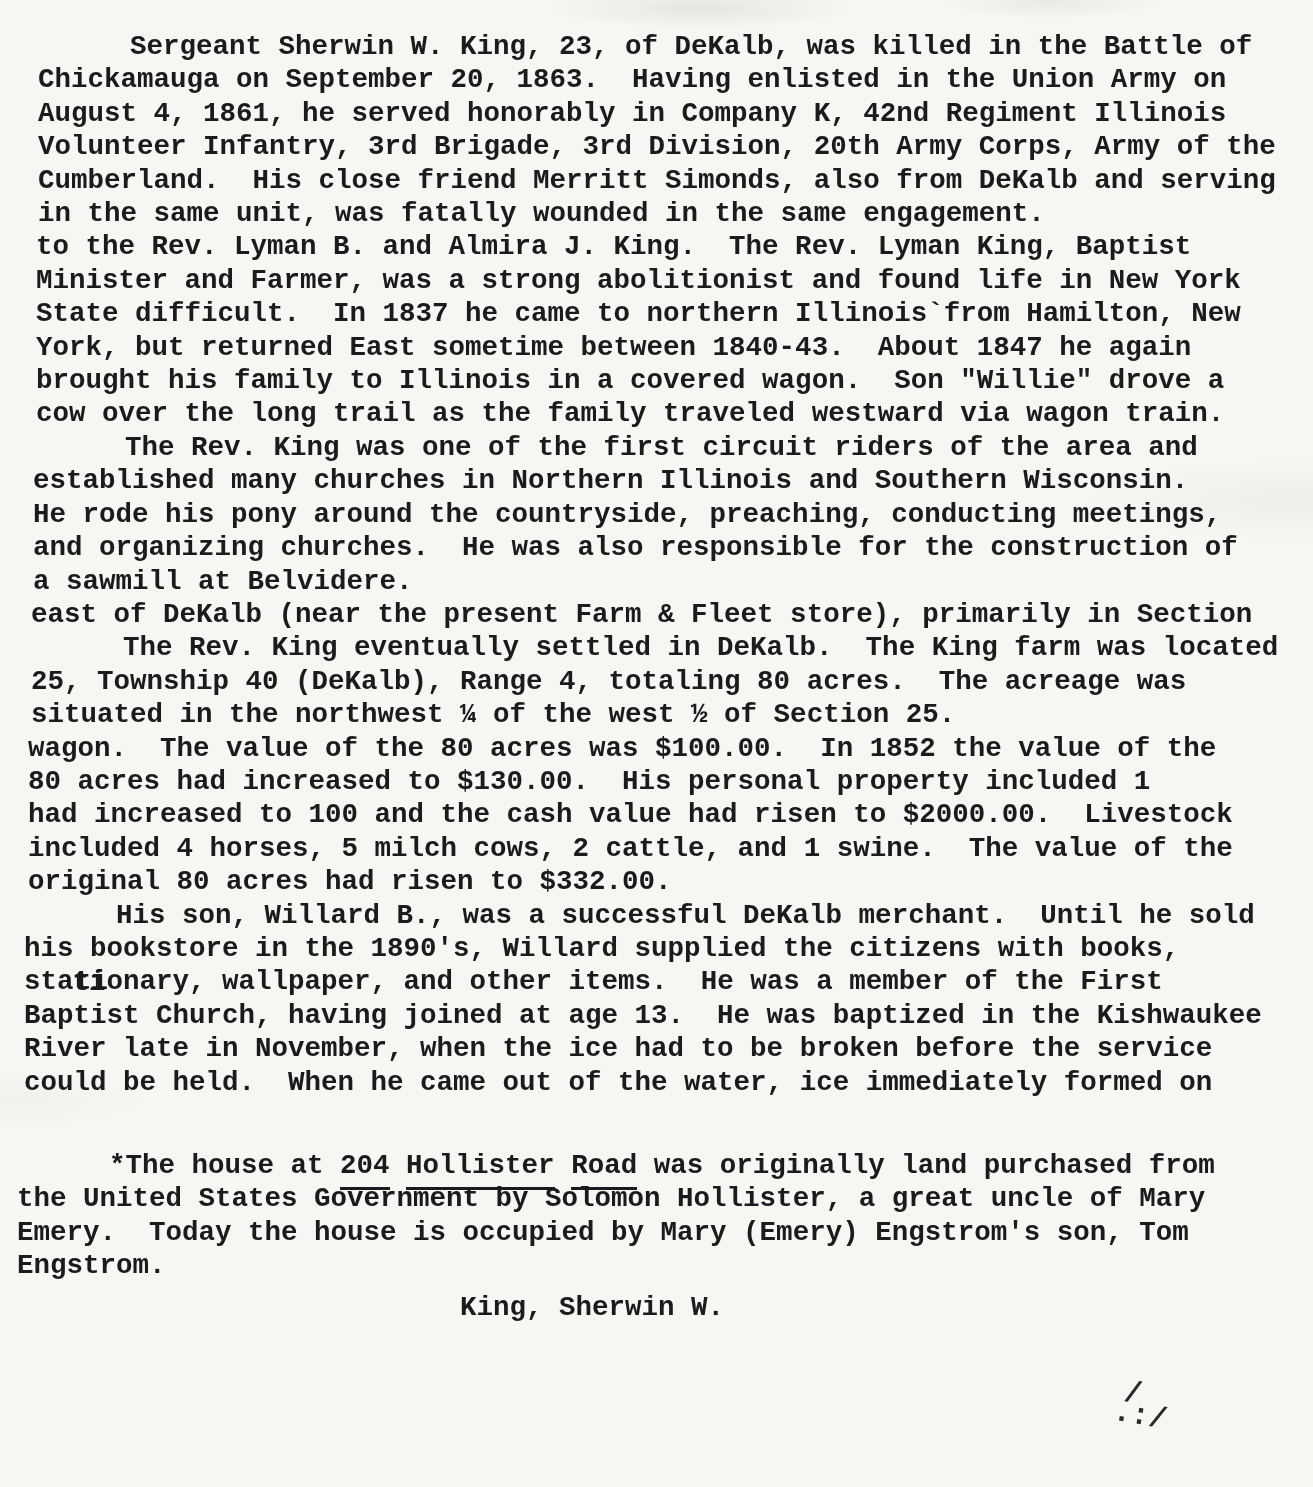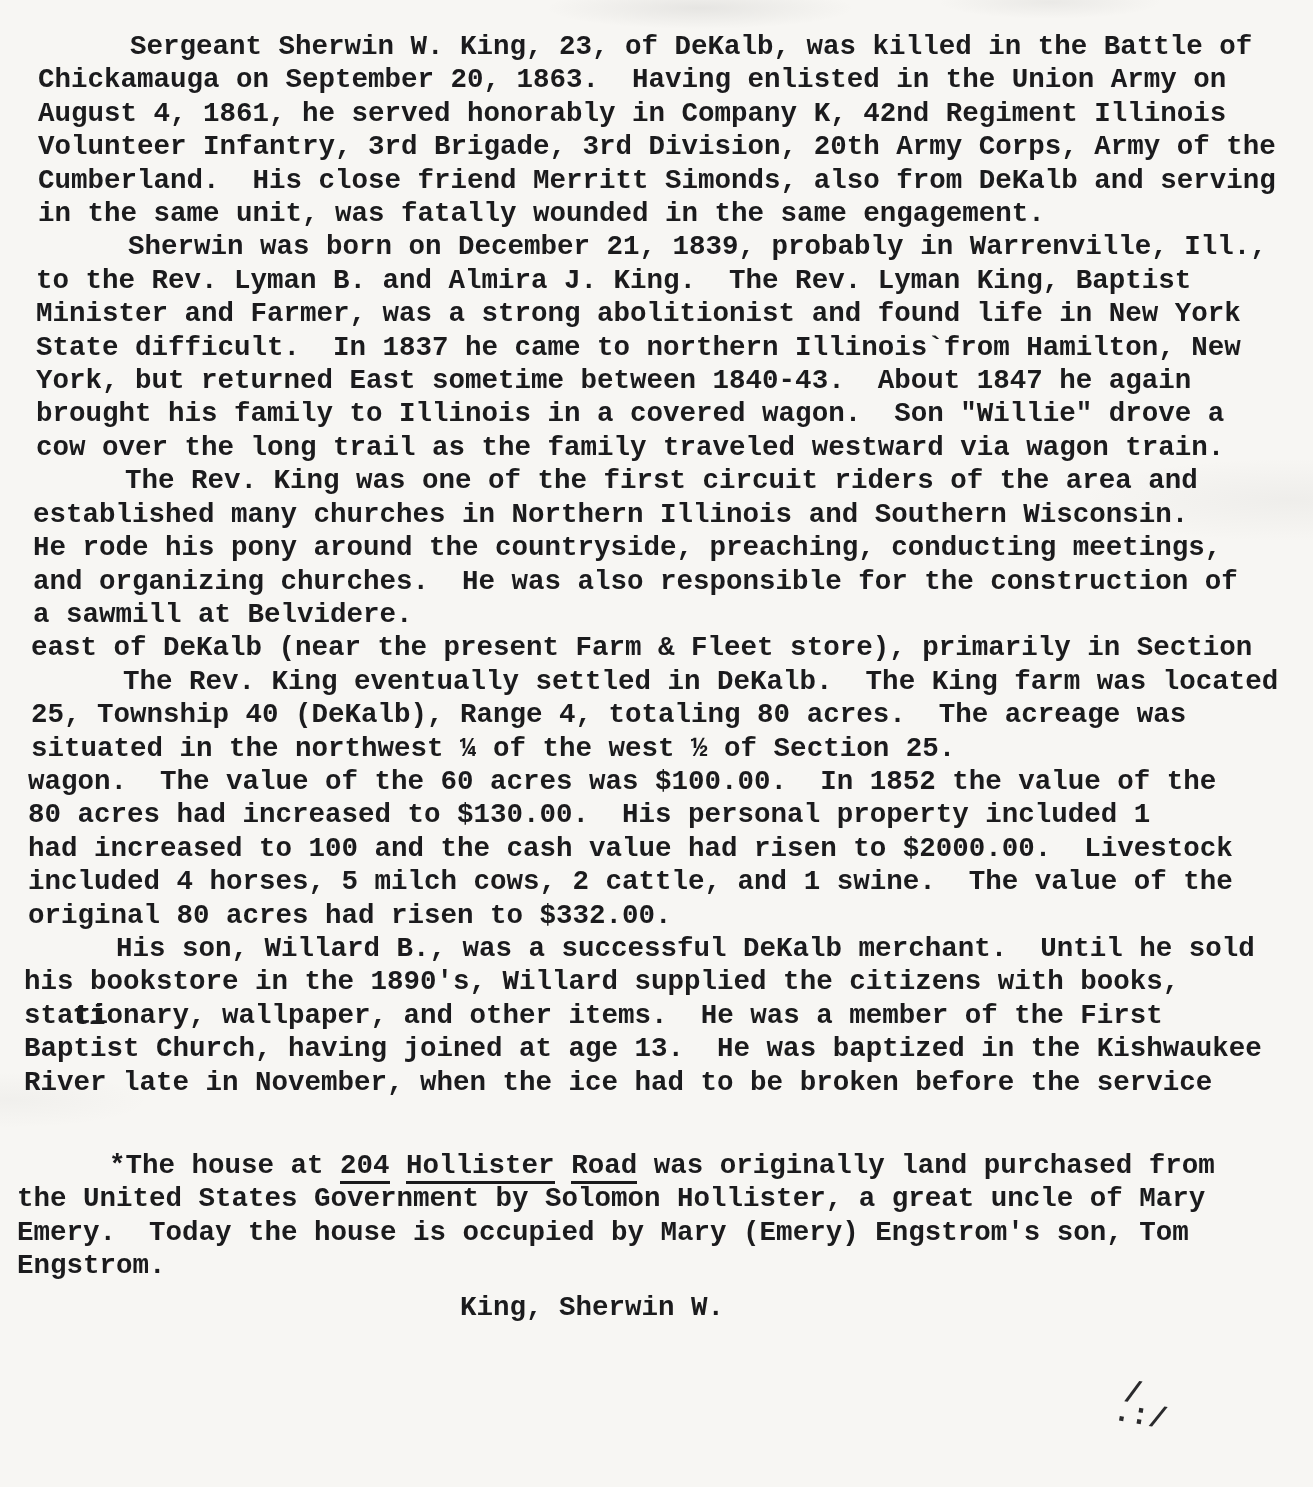--- a/index.html
+++ b/index.html
@@ -38,21 +38,21 @@
   .p0 { margin-left: 38px; }
   .p1 { margin-left: 36px; }
   .p2 { margin-left: 33px; }
   .p3 { margin-left: 31px; }
   .p4 { margin-left: 28px; }
   .p5 { margin-left: 24px; }
   .p6 { margin-left: 17px; }
   .gap-before { margin-top: 50px; }
   .underline {
     border-bottom: 3px solid #1b1b1d;
-    padding-bottom: 0px;
+    padding-bottom: 6px;
   }
   .overstrike {
     text-shadow: 1.5px 0 0 #1b1b1d, -1px 0.5px 0 #1b1b1d;
   }
   .signature {
     margin-top: 8px;
     margin-left: 460px;
     white-space: pre;
   }
   .art {
@@ -71,21 +71,20 @@
   <div class="doc-body">
       <div class="paragraph p0">
         <div class="line indent">Sergeant Sherwin W. King, 23, of DeKalb, was killed in the Battle of</div>
         <div class="line">Chickamauga on September 20, 1863.  Having enlisted in the Union Army on</div>
         <div class="line">August 4, 1861, he served honorably in Company K, 42nd Regiment Illinois</div>
         <div class="line">Volunteer Infantry, 3rd Brigade, 3rd Division, 20th Army Corps, Army of the</div>
         <div class="line">Cumberland.  His close friend Merritt Simonds, also from DeKalb and serving</div>
         <div class="line">in the same unit, was fatally wounded in the same engagement.</div>
       </div>
       <div class="paragraph p1">
-        <div class="line indent">Sherwin was born on December 21, 1839, probably in Warrenville, Ill.,</div>
         <div class="line">to the Rev. Lyman B. and Almira J. King.  The Rev. Lyman King, Baptist</div>
         <div class="line">Minister and Farmer, was a strong abolitionist and found life in New York</div>
         <div class="line">State difficult.  In 1837 he came to northern Illinois`from Hamilton, New</div>
         <div class="line">York, but returned East sometime between 1840-43.  About 1847 he again</div>
         <div class="line">brought his family to Illinois in a covered wagon.  Son "Willie" drove a</div>
         <div class="line">cow over the long trail as the family traveled westward via wagon train.</div>
       </div>
       <div class="paragraph p2">
         <div class="line indent">The Rev. King was one of the first circuit riders of the area and</div>
         <div class="line">established many churches in Northern Illinois and Southern Wisconsin.</div>
@@ -93,32 +92,33 @@
         <div class="line">and organizing churches.  He was also responsible for the construction of</div>
         <div class="line">a sawmill at Belvidere.</div>
       </div>
       <div class="paragraph p3">
         <div class="line">east of DeKalb (near the present Farm &amp; Fleet store), primarily in Section</div>
         <div class="line indent">The Rev. King eventually settled in DeKalb.  The King farm was located</div>
         <div class="line">25, Township 40 (DeKalb), Range 4, totaling 80 acres.  The acreage was</div>
         <div class="line">situated in the northwest ¼ of the west ½ of Section 25.</div>
       </div>
       <div class="paragraph p4">
-        <div class="line">wagon.  The value of the 60 acres was $100.00.  In 1852 the value of the</div>
+        <div class="line">wagon.  The value of the 80 acres was $100.00.  In 1852 the value of the</div>
         <div class="line">80 acres had increased to $130.00.  His personal property included 1</div>
         <div class="line">had increased to 100 and the cash value had risen to $2000.00.  Livestock</div>
         <div class="line">included 4 horses, 5 milch cows, 2 cattle, and 1 swine.  The value of the</div>
         <div class="line">original 80 acres had risen to $332.00.</div>
       </div>
       <div class="paragraph p5">
         <div class="line indent">His son, Willard B., was a successful DeKalb merchant.  Until he sold</div>
         <div class="line">his bookstore in the 1890's, Willard supplied the citizens with books,</div>
         <div class="line"><span>sta</span><span class="overstrike">ti</span><span>onary, wallpaper, and other items.  He was a member of the First</span></div>
         <div class="line">Baptist Church, having joined at age 13.  He was baptized in the Kishwaukee</div>
         <div class="line">River late in November, when the ice had to be broken before the service</div>
+        <div class="line">could be held.  When he came out of the water, ice immediately formed on</div>
       </div>
       <div class="paragraph p6 gap-before">
         <div class="line indent"><span>*The house at </span><span class="underline">204</span><span> </span><span class="underline">Hollister</span><span> </span><span class="underline">Road</span><span> was originally land purchased from</span></div>
         <div class="line">the United States Government by Solomon Hollister, a great uncle of Mary</div>
         <div class="line">Emery.  Today the house is occupied by Mary (Emery) Engstrom's son, Tom</div>
         <div class="line">Engstrom.</div>
       </div>
     </div>
   <div class="signature">King, Sherwin W.</div>
   <span class="art art1">/</span>

